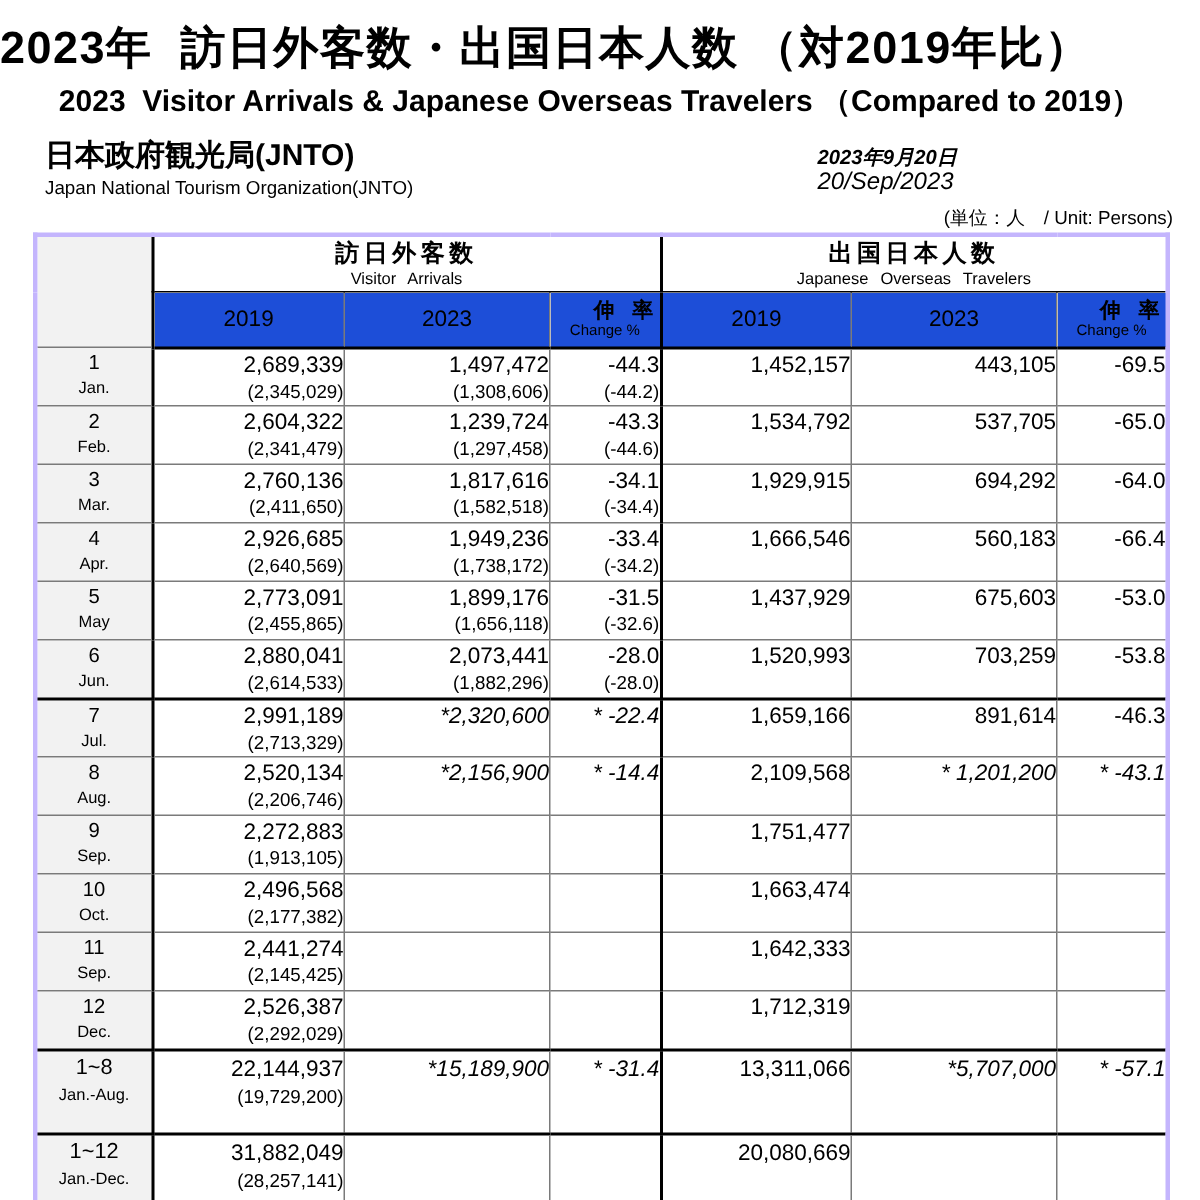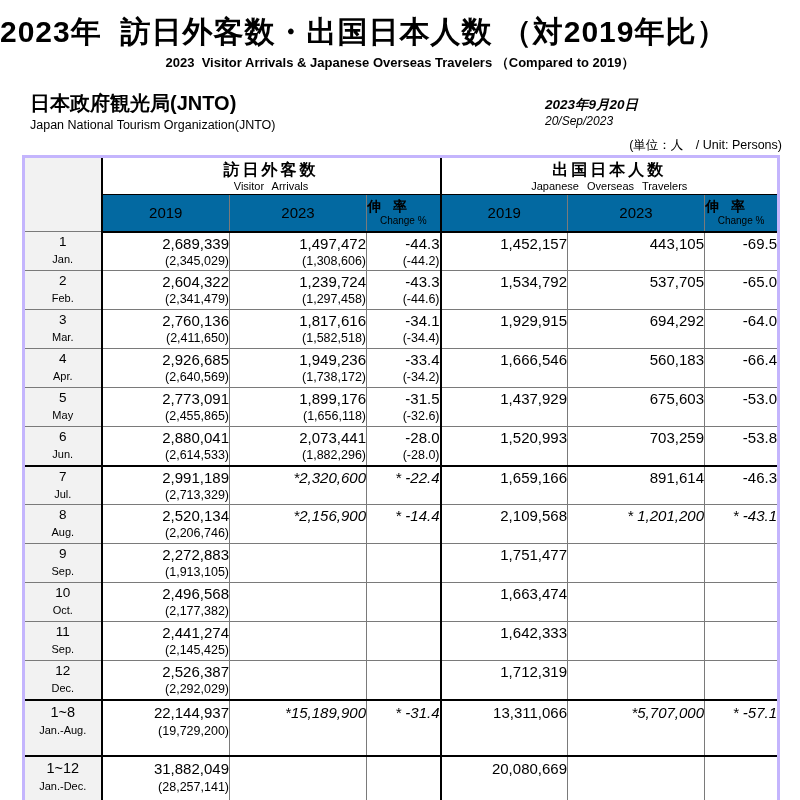--- a/index.html
+++ b/index.html
@@ -3,47 +3,47 @@
 <meta charset="utf-8">
 <style>
   * { margin: 0; padding: 0; box-sizing: border-box; }
   html, body { width: 800px; height: 800px; background: #fff; color: #000;
     font-family: "Liberation Sans", "DejaVu Sans", sans-serif; }
   .page { position: relative; width: 800px; height: 800px; background: #fff; overflow: hidden; }
 
   .title-ja { position: absolute; top: 12px; left: 0; width: 800px; 
     font-size: 30px; font-weight: bold; letter-spacing: 1px; white-space: pre; }
   .title-en { position: absolute; top: 54px; left: 0; width: 800px; text-align: center;
-    font-size: 13px; font-weight: bold; white-space: pre; }
+    font-size: 20px; font-weight: bold; white-space: pre; }
 
   .org-ja { position: absolute; top: 90px; left: 30px; font-size: 20px; font-weight: bold; }
   .org-en { position: absolute; top: 118px; left: 30px; font-size: 12.5px; }
 
   .date-block { position: absolute; top: 96px; left: 545px; width: 175px; text-align: left; font-style: italic; }
   .date-ja { font-size: 13.5px; font-weight: bold; line-height: 17px; }
-  .date-en { font-size: 12px; line-height: 17px; }
+  .date-en { font-size: 16px; line-height: 17px; }
 
   .unit-label { position: absolute; top: 137px; right: 18px; font-size: 12.5px; font-weight: normal; }
 
   table.stats { position: absolute; top: 155px; left: 22px; width: 755px;
     border-collapse: collapse; table-layout: fixed; }
   table.stats { border: 3px solid #c4b5fd; }
   table.stats th, table.stats td { border: 1px solid #7a7a7a; padding: 0; overflow: hidden; }
 
   .sep-r { border-right: 2.5px solid #000 !important; }
   tr.group-row { height: 38px; }
   tr.group-row th { border-bottom: 1.5px solid #000; vertical-align: middle; background: #fff; }
   tr.year-row { height: 37px; }
-  tr.year-row th { border-bottom: 2.5px solid #000; vertical-align: middle; font-weight: normal; background: #0369a1; }
+  tr.year-row th { border-bottom: 2.5px solid #000; vertical-align: middle; font-weight: normal; background: #1d4ed8; }
   td.corner { background: #f2f2f2; border-bottom: 2.5px solid #000; }
 
   .g-ja { font-size: 16px; font-weight: bold; letter-spacing: 3px; line-height: 21px; text-align: center; }
   .g-en { font-size: 11px; font-weight: normal; word-spacing: 5px; line-height: 13px; text-align: center; }
   .year-th { font-size: 15px; text-align: center; }
-  .chg-ja { font-size: 14px; font-weight: bold; letter-spacing: 4px; line-height: 17px; text-align: left; }
+  .chg-ja { font-size: 14px; font-weight: bold; letter-spacing: 4px; line-height: 17px; text-align: right; }
   .chg-en { font-size: 10px; font-weight: normal; line-height: 12px; text-align: center; }
 
   tbody tr { height: 39px; }
   tbody tr.sum-row { height: 56px; }
   tr.sect-end td { border-bottom: 2.5px solid #000; }
 
   td.month-col { background: #f2f2f2; text-align: center; vertical-align: top; }
   .m-num { font-size: 13.5px; line-height: 20px; }
   .m-en { font-size: 11px; line-height: 14px; }
   .sum-row .m-num { font-size: 14.5px; line-height: 22px; }

